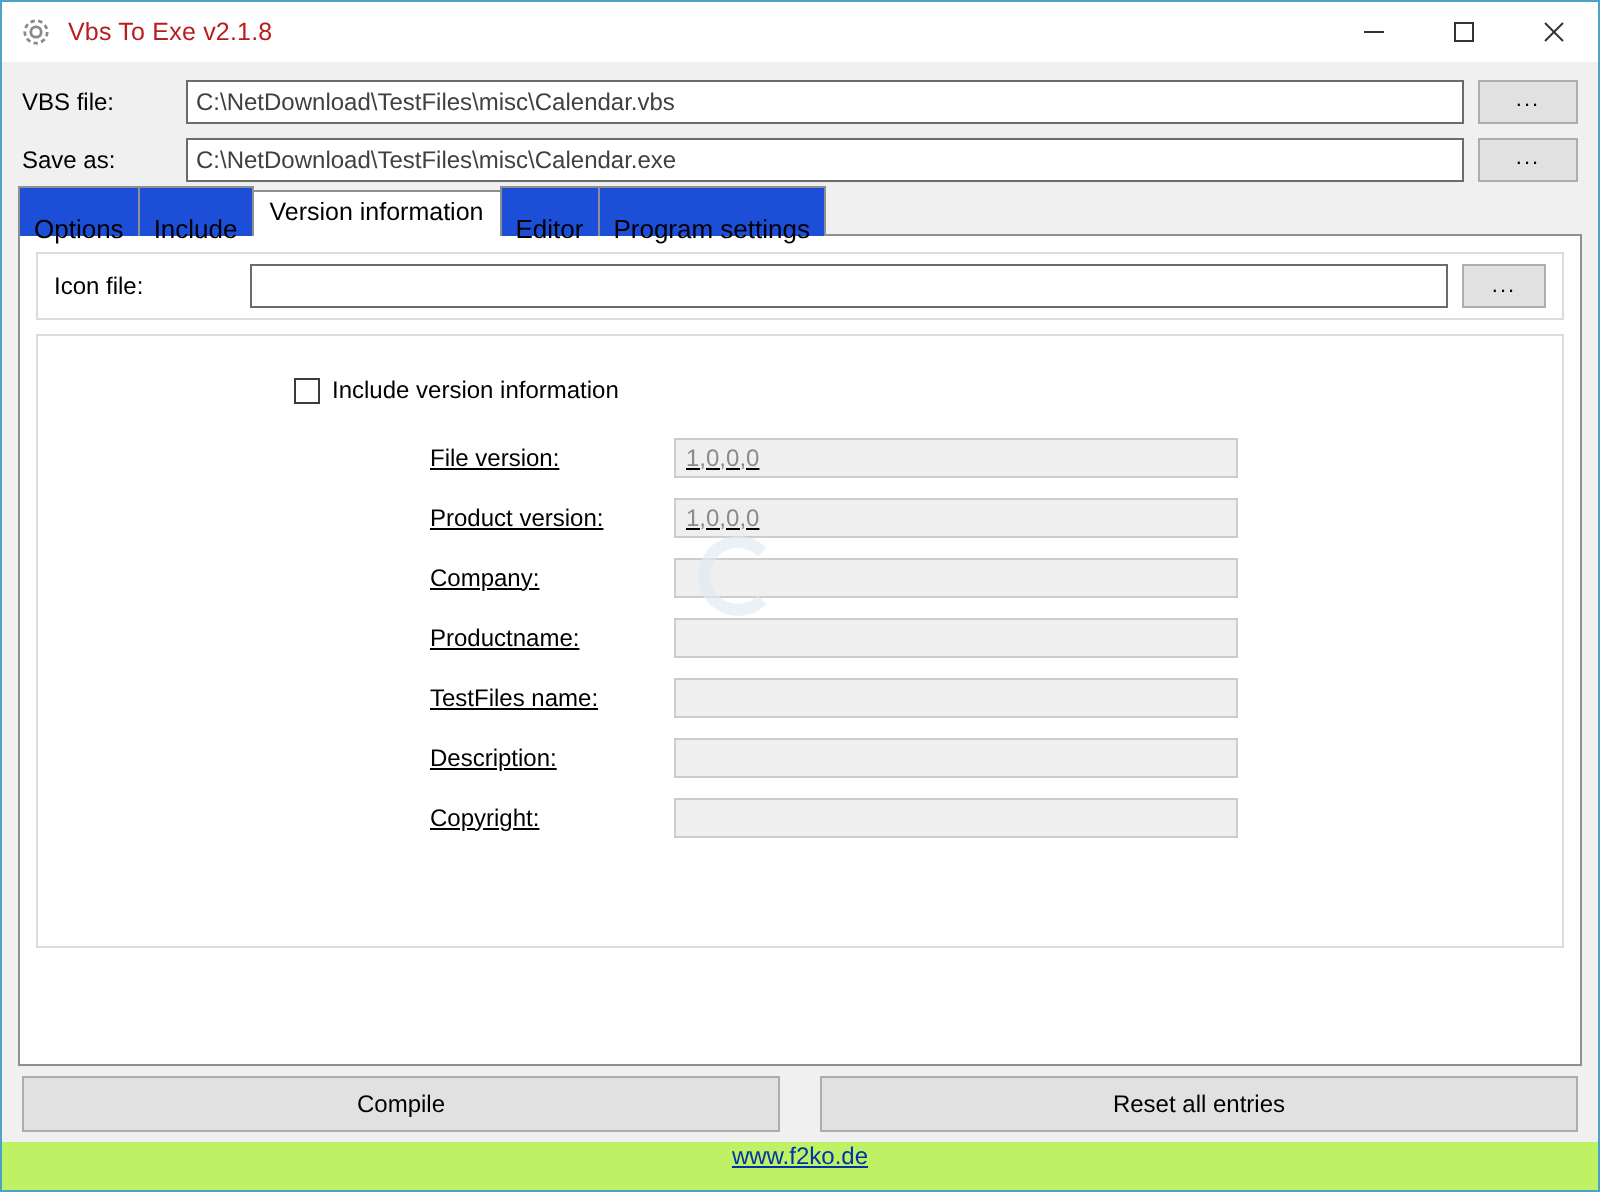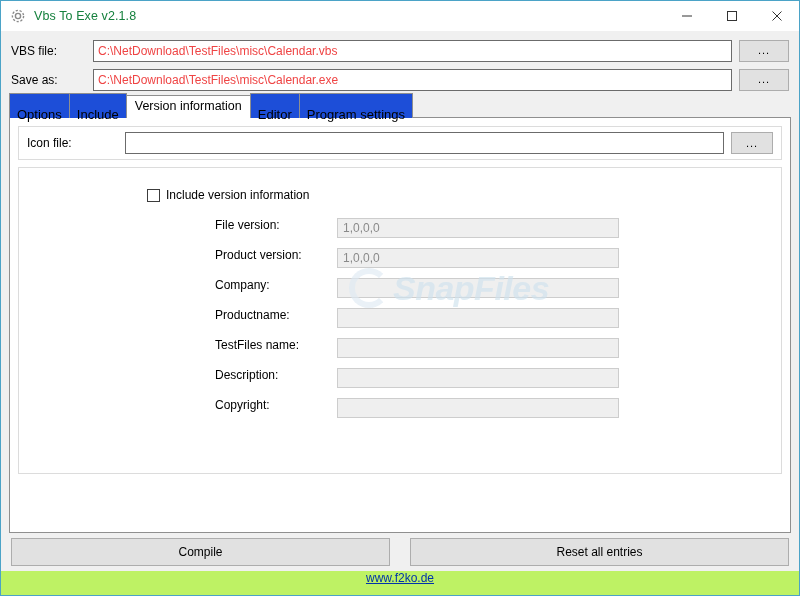--- a/index.html
+++ b/index.html
@@ -38,21 +38,21 @@
     position: relative;
   }
   .title-icon {
     width: 16px; height: 16px;
     margin-left: 9px;
     margin-right: 8px;
     flex: 0 0 auto;
   }
   .title-text {
     font-size: 12.5px;
-    color: #15803d;
+    color: #b91c1c;
     letter-spacing: 0.1px;
   }
   .winbtns {
     position: absolute;
     right: 0; top: 0;
     height: 30px;
     display: flex;
   }
   .winbtn {
     width: 45px;
@@ -82,21 +82,21 @@
     font-size: 12px;
   }
   .textinput {
     flex: 1 1 auto;
     height: 22px;
     box-sizing: border-box;
     border: 1px solid #6b6b6b;
     background: #ffffff;
     font-family: "Liberation Sans", sans-serif;
     font-size: 12px;
-    color: #ef4444;
+    color: #404040;
     padding: 0 4px;
     line-height: 20px;
     outline: none;
   }
   .dots-btn {
     flex: 0 0 auto;
     width: 50px;
     height: 22px;
     margin-left: 7px;
     box-sizing: border-box;
@@ -195,23 +195,25 @@
     box-sizing: border-box;
     border: 1px solid #3c3c3c;
     background: #fff;
     margin-right: 6px;
     flex: 0 0 auto;
   }
   .cbrow .cblabel { font-size: 12px; }
 
   .frow {
     display: flex;
+    align-items: center;
     height: 21px;
     margin-bottom: 9px;
     padding-left: 196px;
+    text-decoration: underline;
   }
   .frow .flabel {
     width: 122px;
     flex: 0 0 auto;
     font-size: 12px;
   }
   .fieldinput {
     width: 282px;
     height: 20px;
     box-sizing: border-box;
@@ -347,21 +349,21 @@
 
     <div class="group icon-group">
       <span class="lbl">Icon file:</span>
       <input class="textinput" type="text" value="" style="">
       <button class="dots-btn">...</button>
     </div>
 
     <div class="group fields-group">
 
       <div class="watermark">
-        <span class="wm-c"></span><span>SnapFiles</span>
+        <span class="wm-c"></span>
       </div>
 
       <div class="cbrow">
         <span class="cbox"></span>
         <span class="cblabel">Include version information</span>
       </div>
 
       <div class="frow">
         <span class="flabel">File version:</span>
         <input class="fieldinput" type="text" disabled="" value="1,0,0,0" style="">

